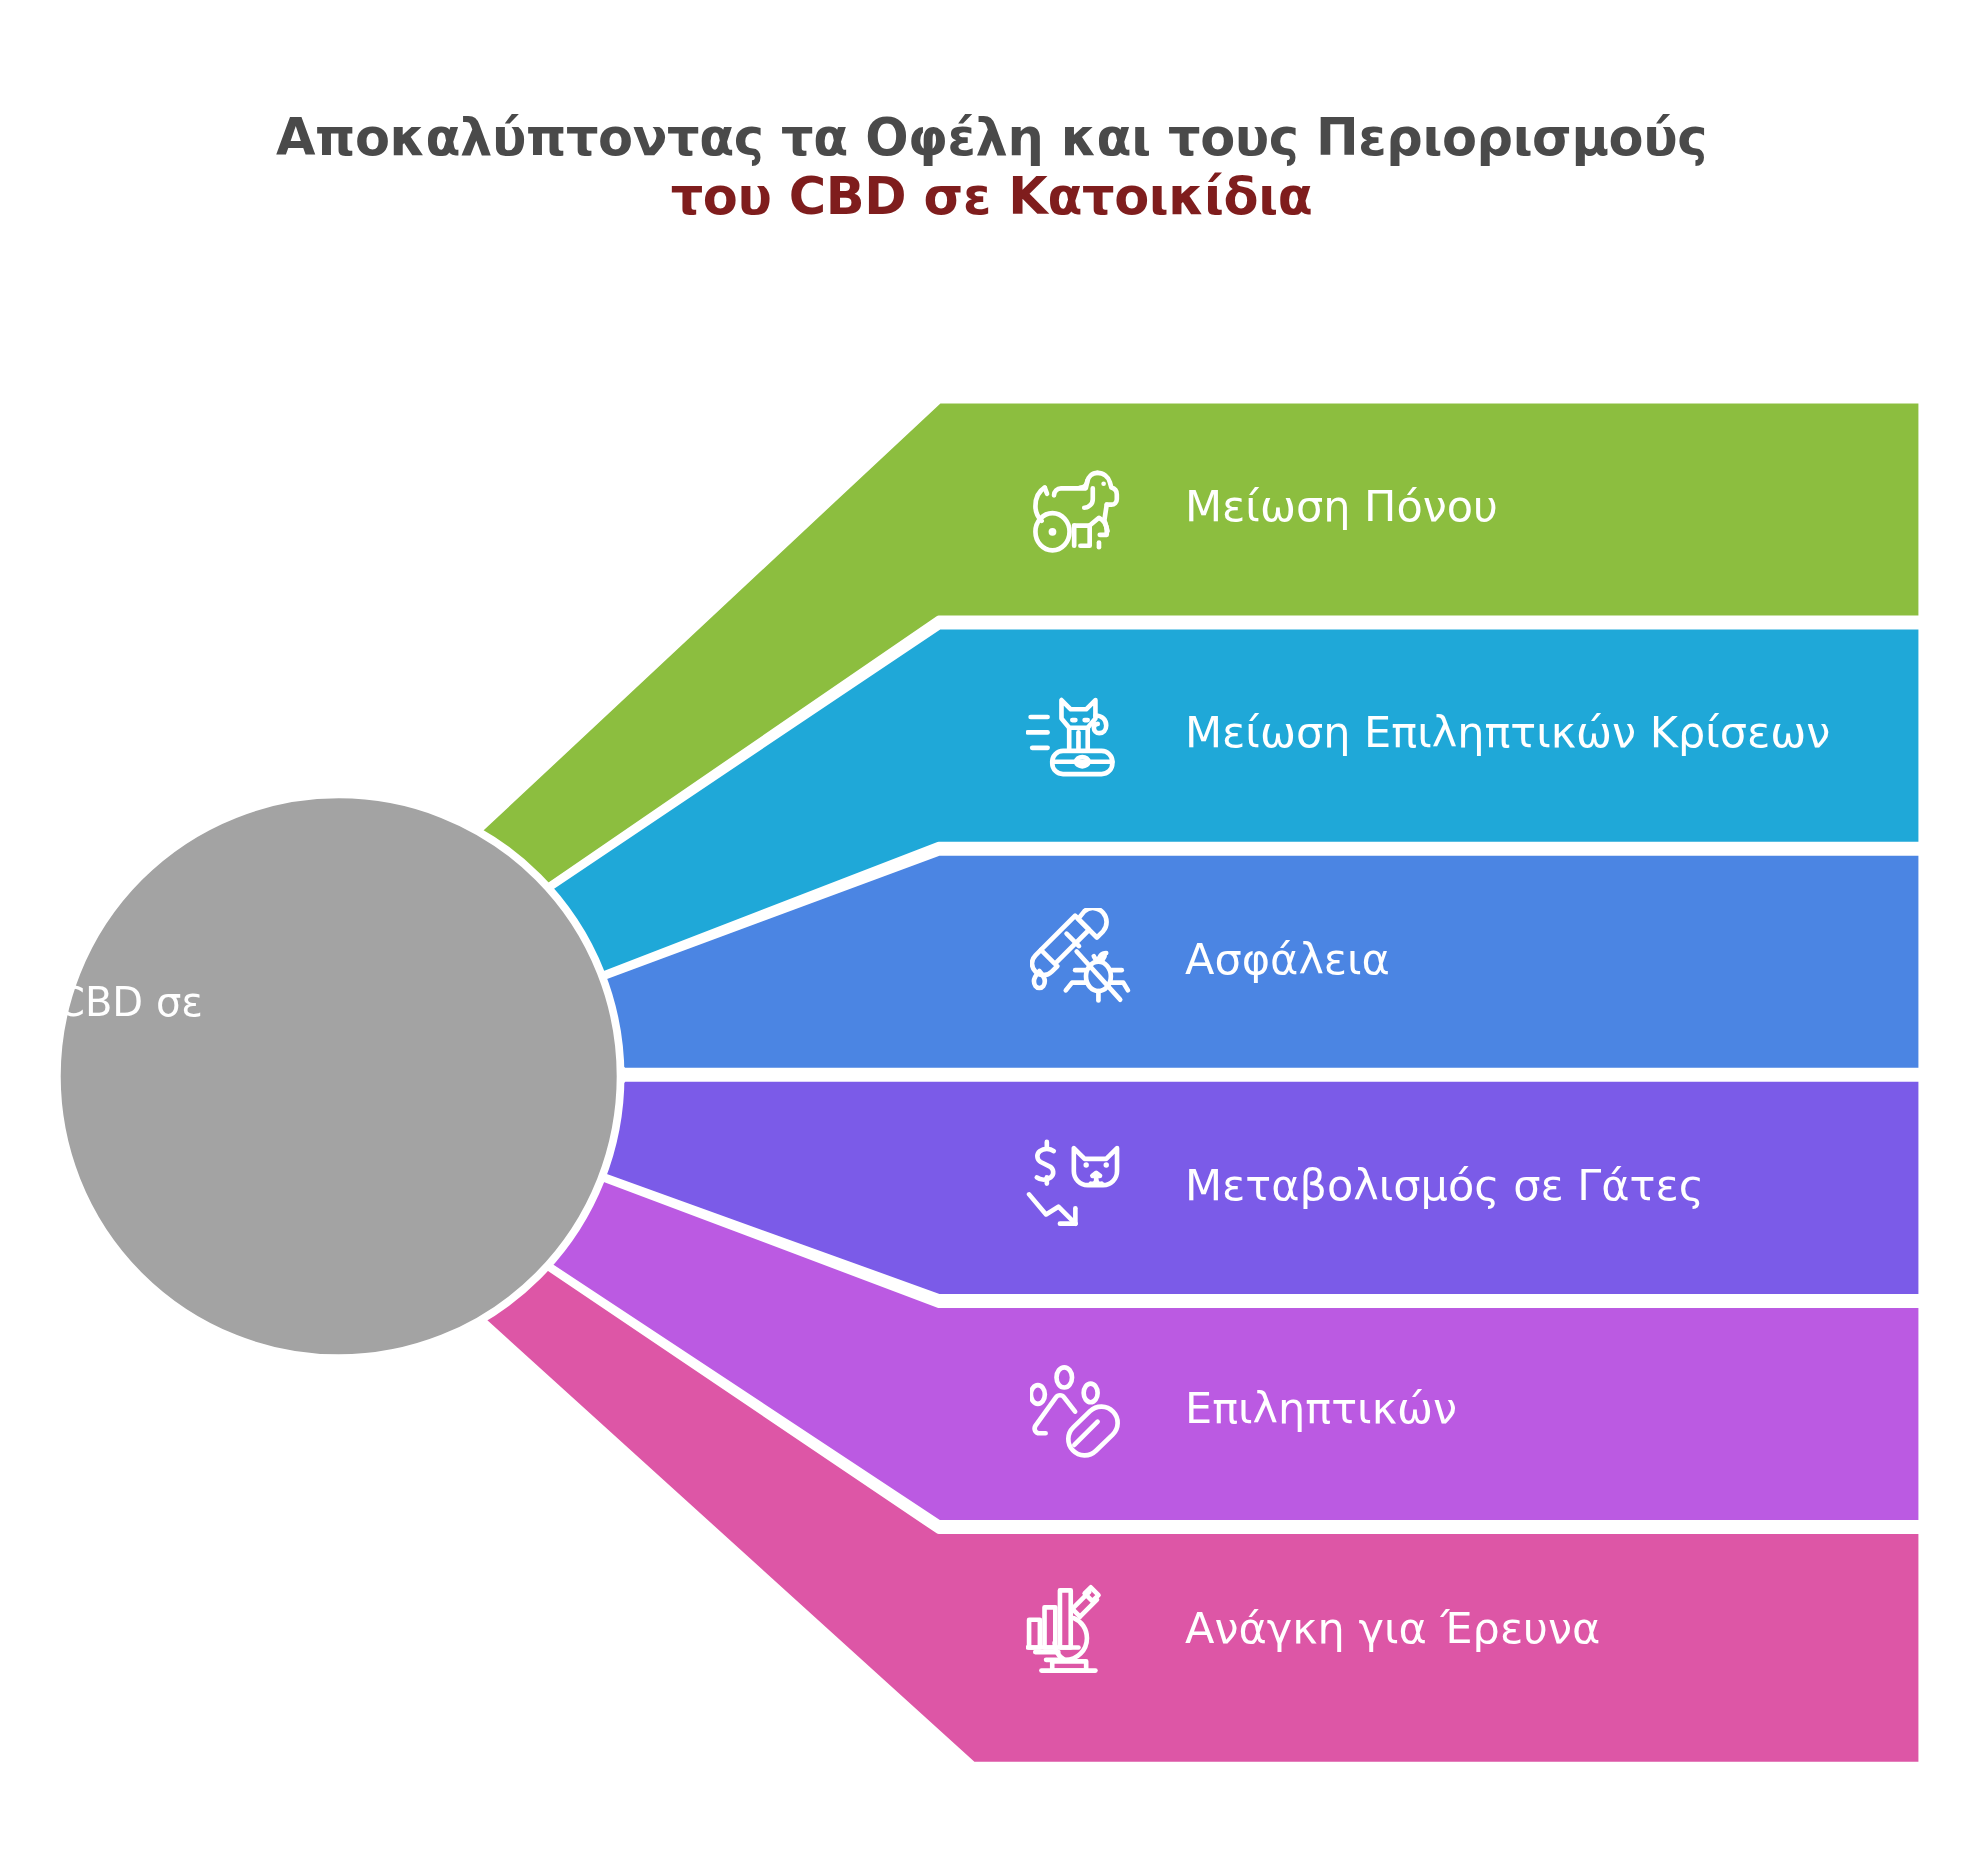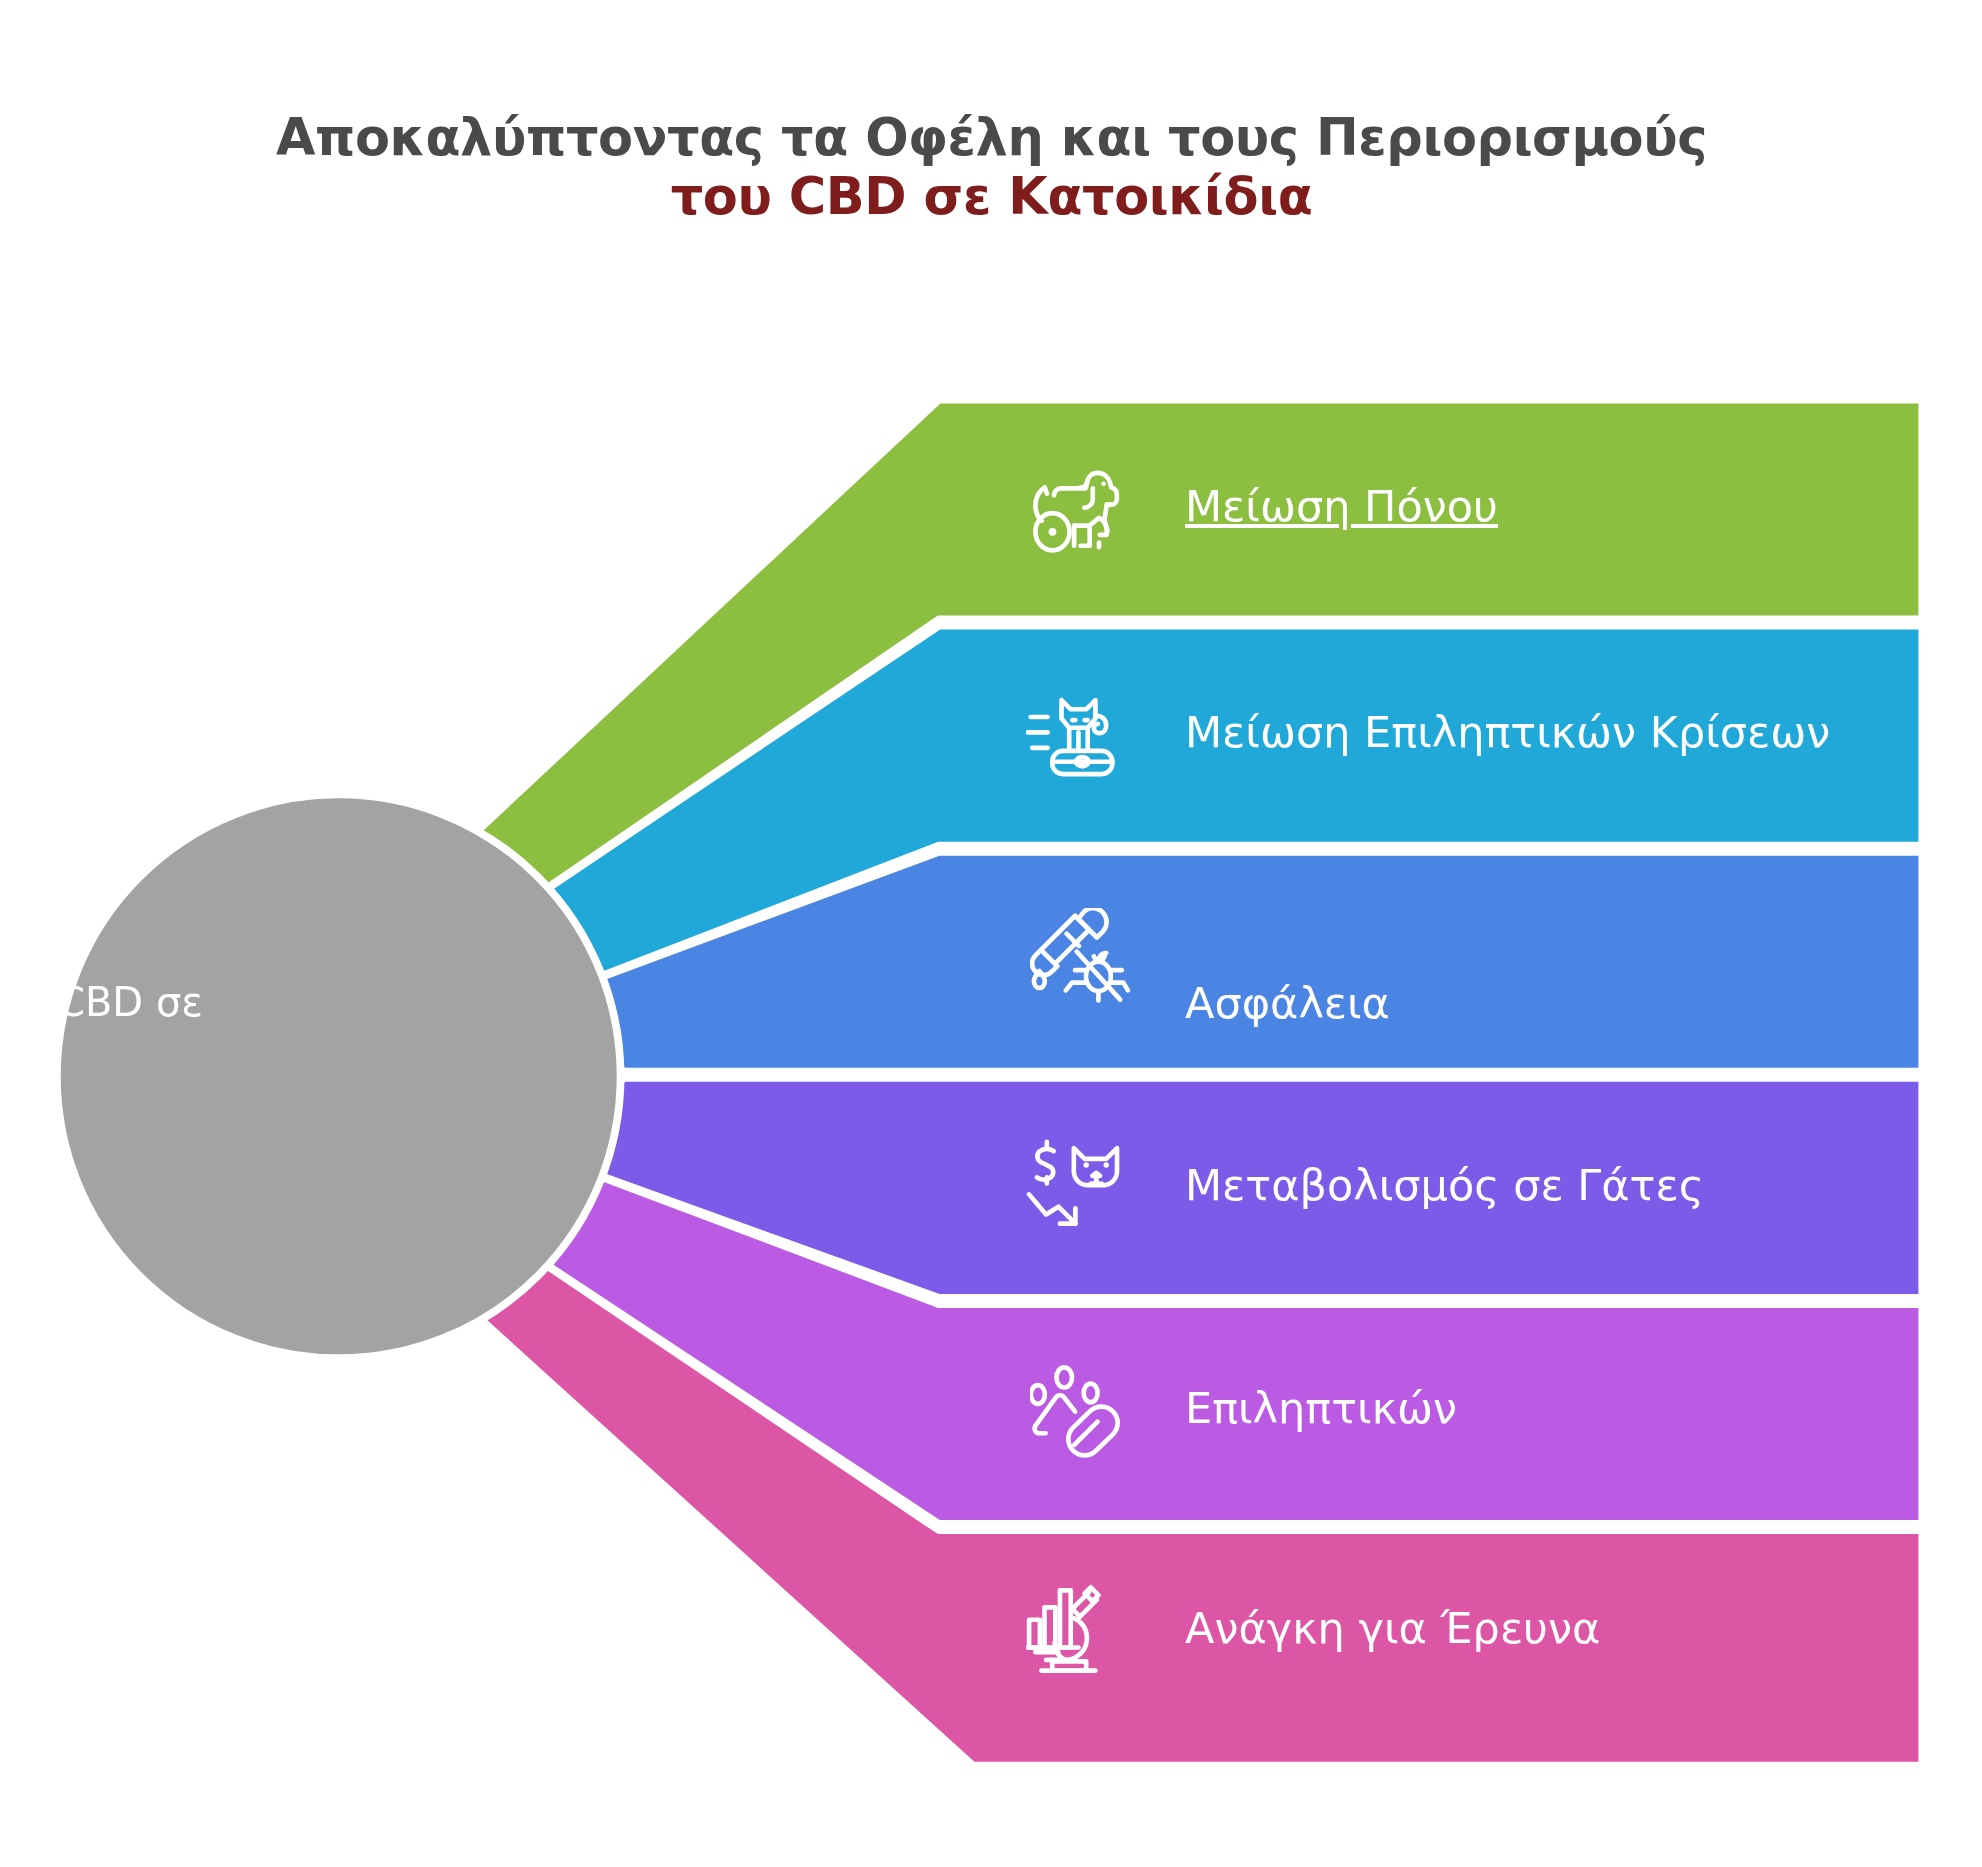--- a/index.html
+++ b/index.html
@@ -91,21 +91,21 @@
       <ellipse cx="34" cy="90" rx="22" ry="24"></ellipse>
       <circle cx="34" cy="90" r="5" fill="#ffffff" stroke="none"></circle>
       <path d="M24 33c-8 5-12 14-12 24 0 8 3 14 8 19"></path>
       <path d="M24 33l3 8"></path>
       <path d="M62 82h20v26h-12"></path>
       <path d="M82 82l12-10c6 3 10 9 10 16v6h-9"></path>
       <path d="M94 104v6"></path>
       <path d="M62 82v26"></path>
     </svg>
   </div>
-  <div class="band-label" style="left:1185px; top:483px;text-decoration:underline;">Μείωση Πόνου</div>
+  <div class="band-label" style="left:1185px; top:483px;">Μείωση Πόνου</div>
 
   <div class="icon-holder" style="left:1026px; top:689px;">
     <svg width="108" height="93" viewBox="0 0 140 120" fill="none" stroke="#ffffff" stroke-width="6" stroke-linecap="round" stroke-linejoin="round">
       <path d="M6 36h22"></path>
       <path d="M2 56h26"></path>
       <path d="M8 76h20"></path>
       <path d="M46 14v24l10 12h24l10-12V14l-12 12H58z"></path>
       <path d="M60 40h4"></path>
       <path d="M76 40h4"></path>
       <path d="M90 34c9 0 14 6 14 13 0 6-4 10-9 10-4 0-7-3-7-7 0-3 2-5 5-5"></path>
@@ -131,21 +131,21 @@
       <path d="M82 62l4 7"></path>
       <path d="M96 62l-4 7"></path>
       <path d="M72 80H58"></path>
       <path d="M72 96H54l-8 10"></path>
       <path d="M104 80h14"></path>
       <path d="M104 96h16l6 10"></path>
       <path d="M88 107v12"></path>
       <path d="M60 56l56 62" stroke-width="6"></path>
     </svg>
   </div>
-  <div class="band-label" style="left:1185px; top:936px;margin-top:44px;">Ασφάλεια</div>
+  <div class="band-label" style="left:1185px; top:936px;">Ασφάλεια</div>
 
   <div class="icon-holder" style="left:1026px; top:1137px;">
     <svg width="108" height="97" viewBox="0 0 140 125" fill="none" stroke="#ffffff" stroke-width="6" stroke-linecap="round" stroke-linejoin="round">
       <path d="M36 18c-5-4-13-4-18 0s-4 11 1 14l12 6c5 3 6 10 1 14s-13 4-18 0"></path>
       <path d="M27 6v8"></path>
       <path d="M27 52v8"></path>
       <path d="M62 14v30c0 10 8 18 18 18h20c10 0 18-8 18-18V14l-14 14H76z"></path>
       <circle cx="78" cy="36" r="3.5" fill="#ffffff" stroke="none"></circle>
       <circle cx="104" cy="36" r="3.5" fill="#ffffff" stroke="none"></circle>
       <path d="M91 46l-5 4h10z"></path>

